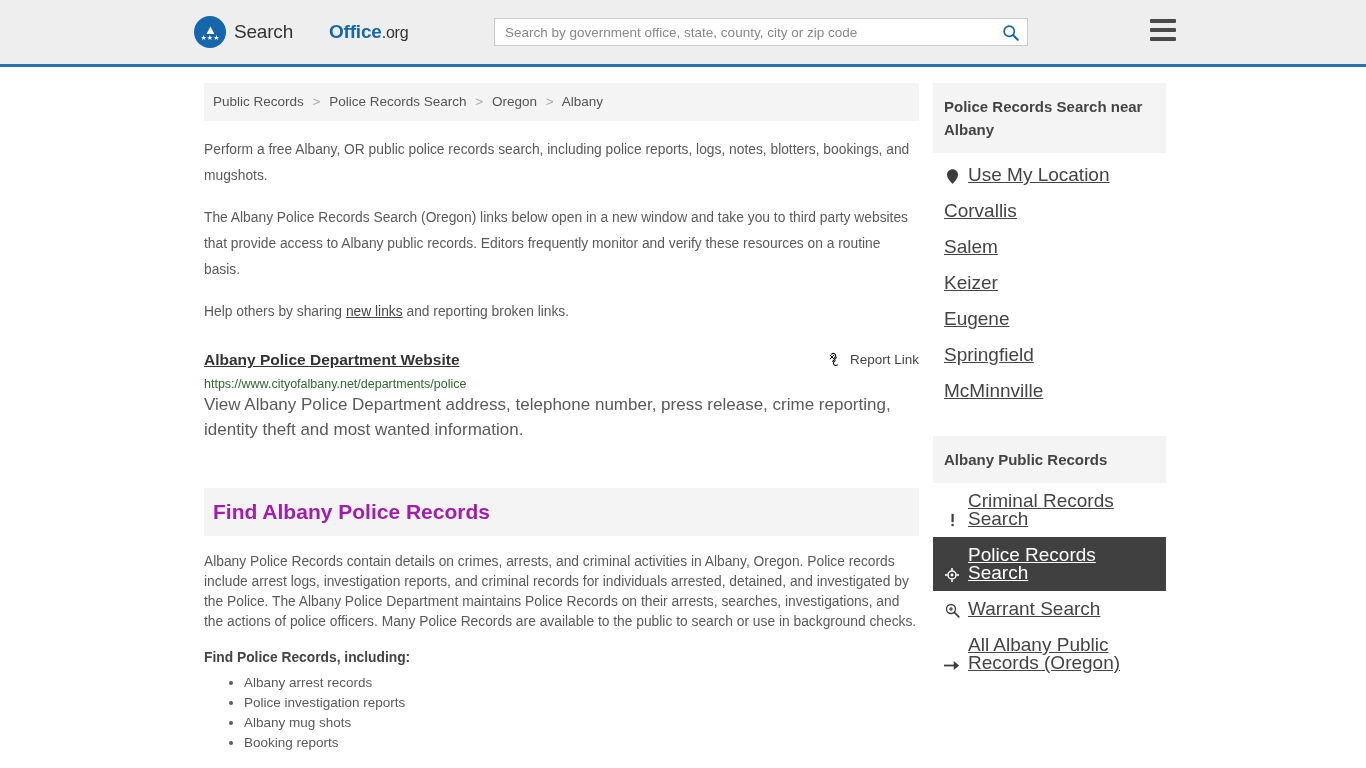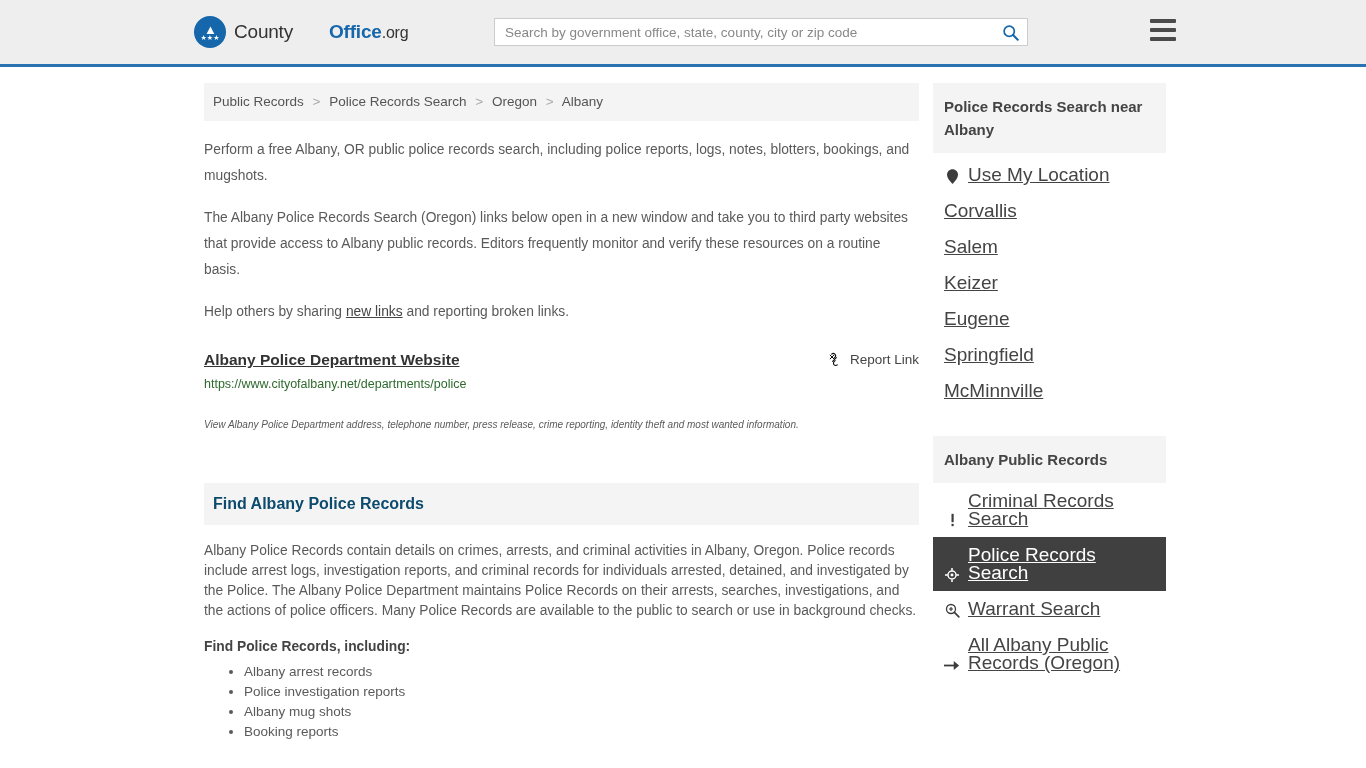--- a/index.html
+++ b/index.html
@@ -186,35 +186,34 @@
     white-space: nowrap;
     margin-top: 1px;
   }
   .result-url {
     font-size: 12.5px;
     color: #2d6a2d;
     margin-top: 7px;
     line-height: 16px;
   }
   .result-desc {
-    font-size: 10px;
+    font-size: 17px;
     line-height: 25px;
     color: #5a5a5a;
-    margin-top: 20px;
-    font-style: italic;
+    margin-top: 0;
   }
 
   
   .section-head {
     background: #f4f4f4;
     padding: 12px 9px;
     margin-top: 46px;
-    font-size: 16px;
+    font-size: 21px;
     font-weight: bold;
-    color: #0c4a6e;
+    color: #a21caf;
   }
   .section-body { font-size: 13.8px; line-height: 20px; }
   .lead-in {
     font-size: 13.8px;
     font-weight: bold;
     color: #444444;
     margin-top: 18px;
   }
   ul.bullets {
     margin: 8px 0 0 0;
@@ -272,21 +271,21 @@
 </style>
 </head>
 <body>
 
 <div class="site-header">
   <div class="brand">
     <div class="brand-mark">
       <div class="eagle">▲</div>
       <div class="stars">★★★</div>
     </div>
-    <div class="brand-text"><span class="b-county">County</span><span class="b-office">Office</span><span class="b-org">.org</span></div>
+    <div class="brand-text"><span class="b-county">Search</span><span class="b-office">Office</span><span class="b-org">.org</span></div>
   </div>
 
   <div class="search-wrap">
     <input class="search-input" type="text" value="" placeholder="Search by government office, state, county, city or zip code" style="">
     <button class="search-btn">
       <svg width="17" height="17" viewBox="0 0 20 20">
         <circle cx="8.5" cy="8.5" r="6" fill="none" stroke="#1566ab" stroke-width="2"></circle>
         <line x1="13" y1="13" x2="18.5" y2="18.5" stroke="#1566ab" stroke-width="2.4" stroke-linecap="round"></line>
       </svg>
     </button>

